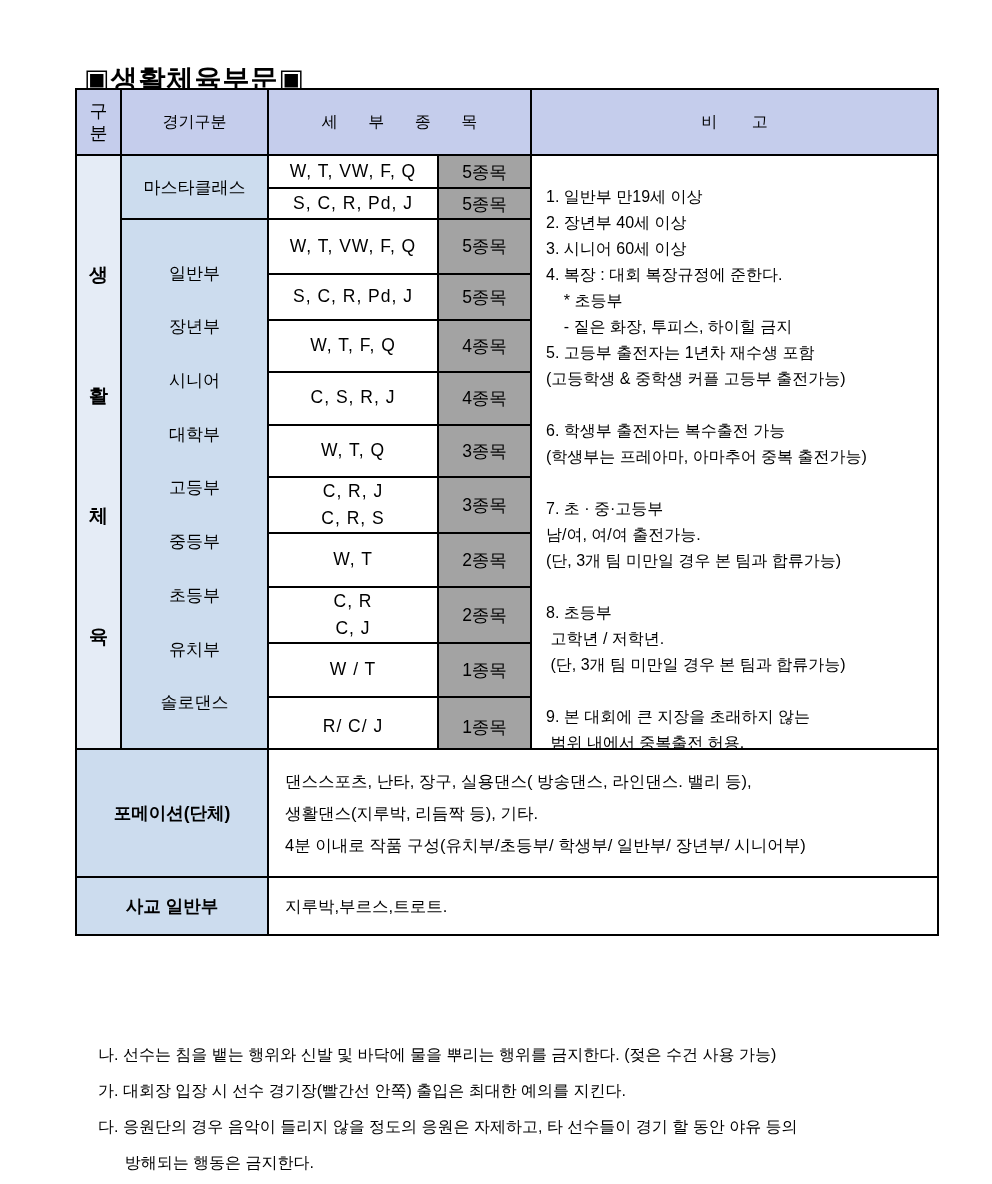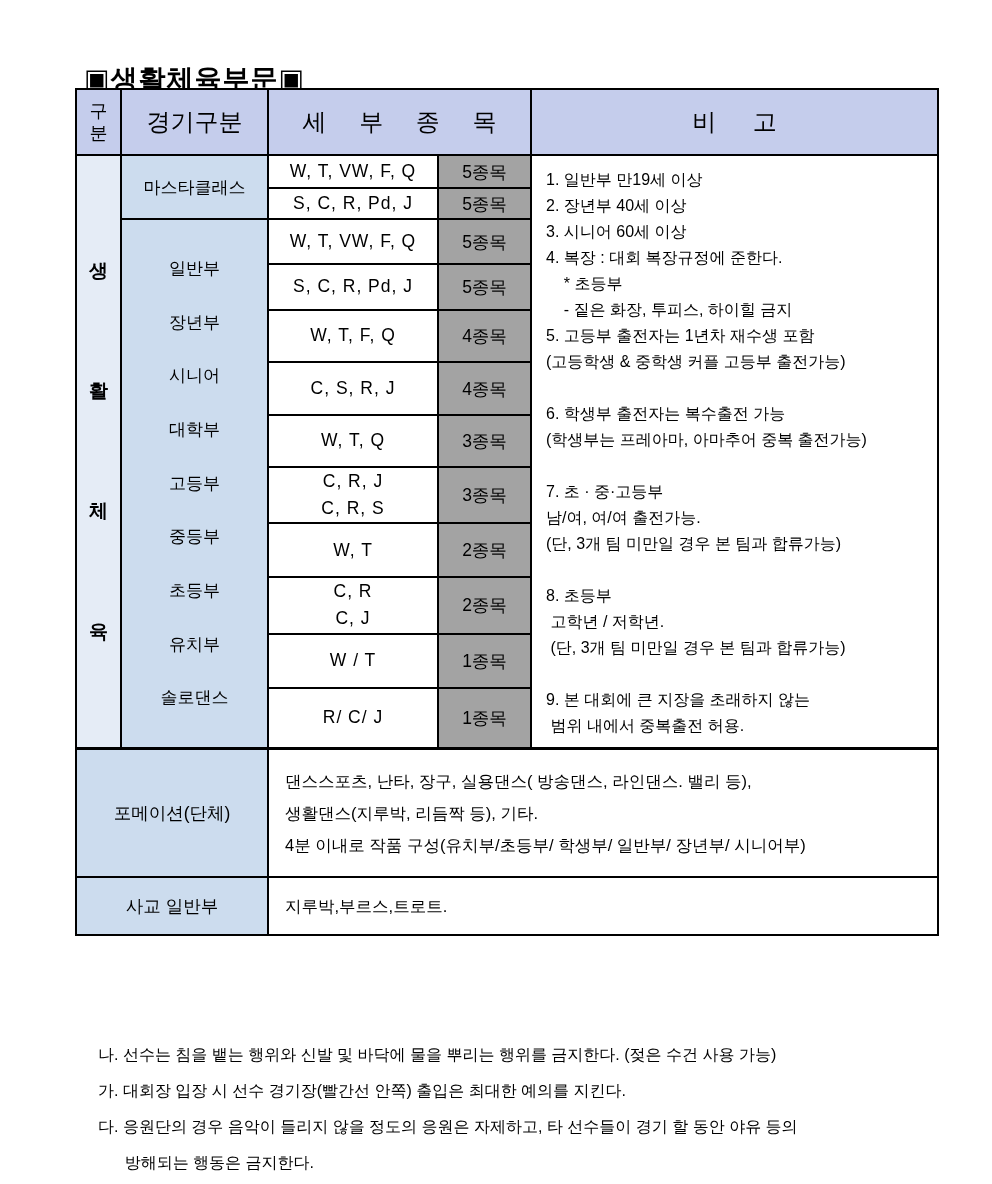--- a/index.html
+++ b/index.html
@@ -13,38 +13,38 @@
   }
   table{border-collapse:collapse;table-layout:fixed;position:absolute;left:75px;}
   td,th{border:2px solid #000;padding:0;text-align:center;vertical-align:middle;overflow:hidden;}
   .t1{top:88px;width:862px;}
   .t2{top:748px;width:862px;}
   
   tr.rh{height:66px;} tr.r1{height:33px;} tr.r2{height:31px;} tr.r3{height:45px;}
   tr.r4{height:46px;} tr.r5{height:52px;} tr.r6{height:53px;} tr.r7{height:52px;}
   tr.r8{height:51px;} tr.r9{height:54px;} tr.r10{height:51px;} tr.r11{height:54px;}
   tr.r12{height:60px;}
-  th{background:#c5cdec;font-weight:normal;font-size:24px;}
+  th{background:#c5cdec;font-weight:normal;font-size:16px;}
   th.gubun{white-space:pre-line;line-height:1.25;font-size:18px;}
   th.sebu{word-spacing:26px;}
   th.bigo{word-spacing:30px;}
   td.side-cell{background:#e5ecf6;}
   .side-inner{display:flex;flex-direction:column;justify-content:space-evenly;height:576px;
     font-weight:bold;font-size:19px;}
   td.group-cell{background:#ccdcee;font-size:17px;}
   .group-inner{display:flex;flex-direction:column;justify-content:space-evenly;height:514px;font-size:17px;}
   td.detail{font-size:17.5px;letter-spacing:1px;white-space:pre-line;line-height:1.55;background:#fff;}
   td.count{font-size:17.5px;background:#a3a3a3;}
   td.note-cell{
     text-align:left;vertical-align:top;background:#fff;
-    padding:11px 8px 0 14px;font-size:16px;line-height:26px;white-space:pre-wrap;
+    padding:28px 8px 0 14px;font-size:16px;line-height:26px;white-space:pre-wrap;
   }
   
   tr.ra{height:128px;} tr.rb{height:58px;}
-  .t2 td.label-cell{background:#ccdcee;font-weight:normal;font-size:17.5px;}
+  .t2 td.label-cell{background:#ccdcee;font-weight:bold;font-size:17.5px;}
   .t2 td.content-cell{
     text-align:left;padding:6px 10px 6px 16px;font-size:16.5px;line-height:32px;
     white-space:pre-wrap;background:#fff;
   }
   .section-heading{
     position:absolute;left:82px;top:986px;
     font-size:24px;color:#6f7ec6;word-spacing:7px;letter-spacing:1px;white-space:pre;
   }
   .rules{position:absolute;left:98px;top:1037px;width:880px;}
   .rule{font-size:16px;line-height:36px;white-space:pre;}

